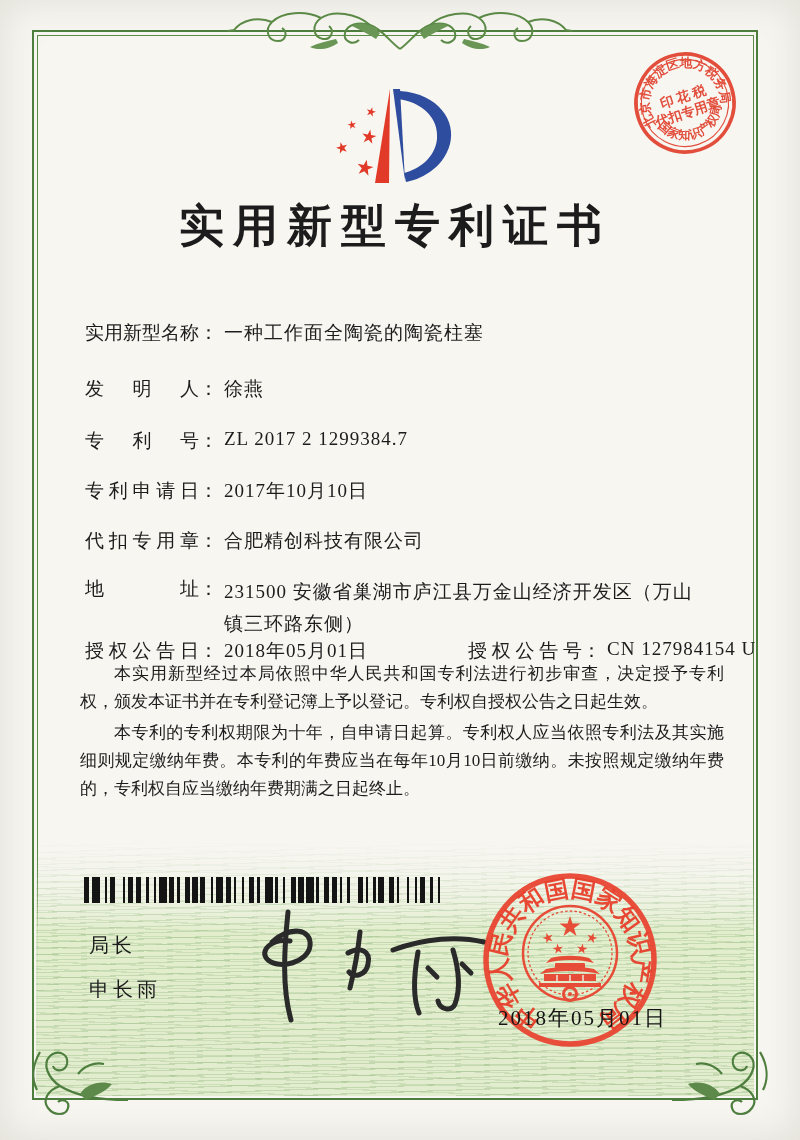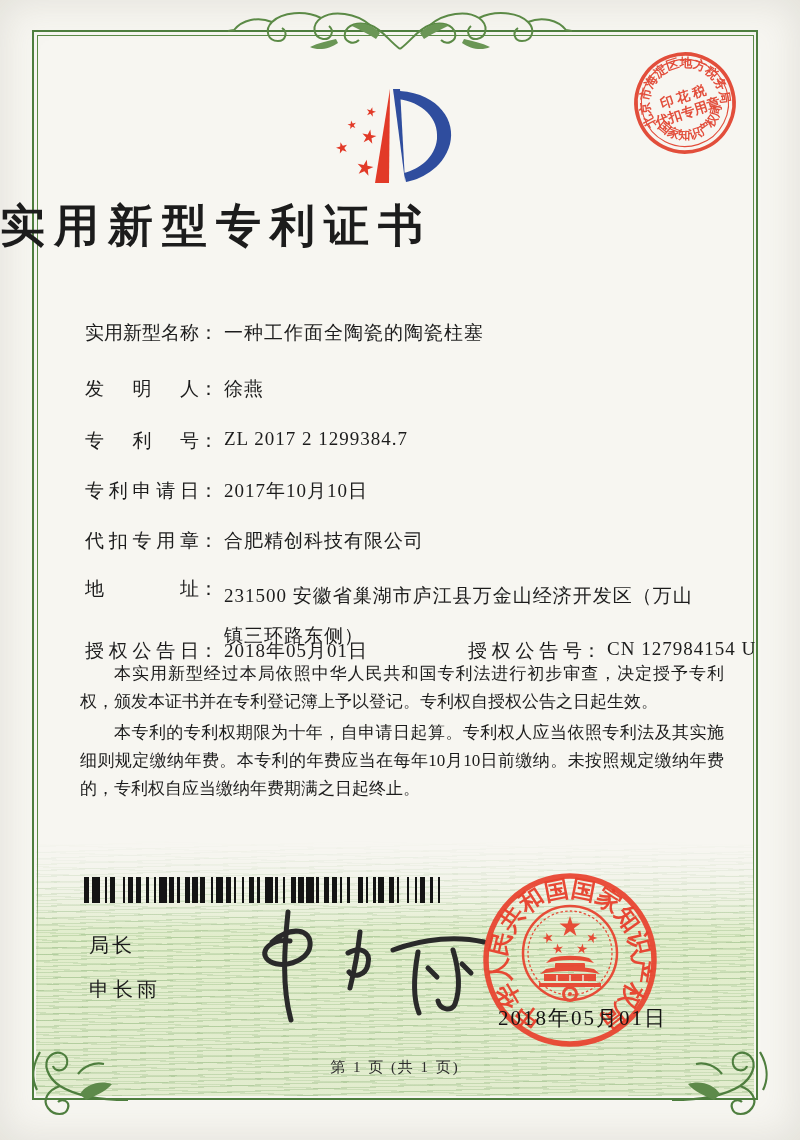--- a/index.html
+++ b/index.html
@@ -25,32 +25,32 @@
       repeating-linear-gradient(178deg, rgba(125,170,105,.30) 0 1.2px, rgba(0,0,0,0) 1.2px 6px),
       repeating-linear-gradient(182deg, rgba(125,170,105,.22) 0 1.2px, rgba(0,0,0,0) 1.2px 7.3px),
       linear-gradient(180deg, rgba(230,240,210,0) 0, rgba(223,236,200,.9) 90px, #e2ecce 100%);
     -webkit-mask-image:linear-gradient(180deg, transparent 0, #000 95px);
     mask-image:linear-gradient(180deg, transparent 0, #000 95px);
   }
   .ornament{position:absolute;}
   .cert-no{position:absolute;left:84px;top:92px;font-size:19px;letter-spacing:3px;}
   .logo{position:absolute;left:318px;top:82px;}
   .title{
-    position:absolute;left:0;right:10px;top:196px;text-align:left;
+    position:absolute;left:0;right:10px;top:196px;text-align:center;
     font-size:45px;font-weight:700;letter-spacing:9px;
   }
   .fields{position:absolute;left:85px;top:318px;width:650px;font-size:19px;}
   .frow{position:absolute;left:0;white-space:nowrap;}
   .flabel{
     display:inline-block;width:114px;vertical-align:top;
     text-align:justify;text-align-last:justify;-moz-text-align-last:justify;
   }
   .fcolon{display:inline-block;vertical-align:top;margin-right:6px;}
   .fvalue{display:inline-block;vertical-align:top;letter-spacing:1px;}
-  .fvalue.wrap{white-space:normal;width:478px;line-height:40px;font-family:Liberation Serif, serif;}
+  .fvalue.wrap{white-space:normal;width:478px;line-height:32px;font-family:Liberation Serif, serif;}
   .grant2{position:absolute;left:383px;top:0;}
   .paras{position:absolute;left:80px;top:660px;width:644px;font-size:17px;line-height:28px;}
   .paras p{margin:0 0 3px 0;text-indent:2em;text-align:justify;}
   .barcode{position:absolute;left:84px;top:877px;width:362px;height:26px;display:flex;}
   .barcode span{flex-basis:0;}
   .barcode .bar{background:#141414;}
   .signer-title{position:absolute;left:89px;top:932px;font-size:20px;letter-spacing:3px;font-family:"Liberation Sans","DejaVu Sans",sans-serif;}
   .signer-name{position:absolute;left:89px;top:976px;font-size:20px;letter-spacing:4px;font-family:"Liberation Sans","DejaVu Sans",sans-serif;}
   .signature{position:absolute;left:210px;top:896px;}
   .main-seal{position:absolute;left:455px;top:845px;}
@@ -302,15 +302,14 @@
         <textPath href="#taxTopArc" startOffset="50%" text-anchor="middle">北京市海淀区地方税务局</textPath>
       </text>
       <text font-size="12" fill="#e03c28" font-weight="700">
         <textPath href="#taxBotArc" startOffset="50%" text-anchor="middle">国家知识产权局</textPath>
       </text>
       <text y="-2" text-anchor="middle" font-size="13.5" fill="#e03c28" font-weight="700">印 花 税</text>
       <text y="14" text-anchor="middle" font-size="13.5" fill="#e03c28" font-weight="700">代扣专用章</text>
     </g>
   </svg>
 
-  <div class="footer">第 1 页 (共 1 页)</div>
 
 </div>
 
 </body></html>

